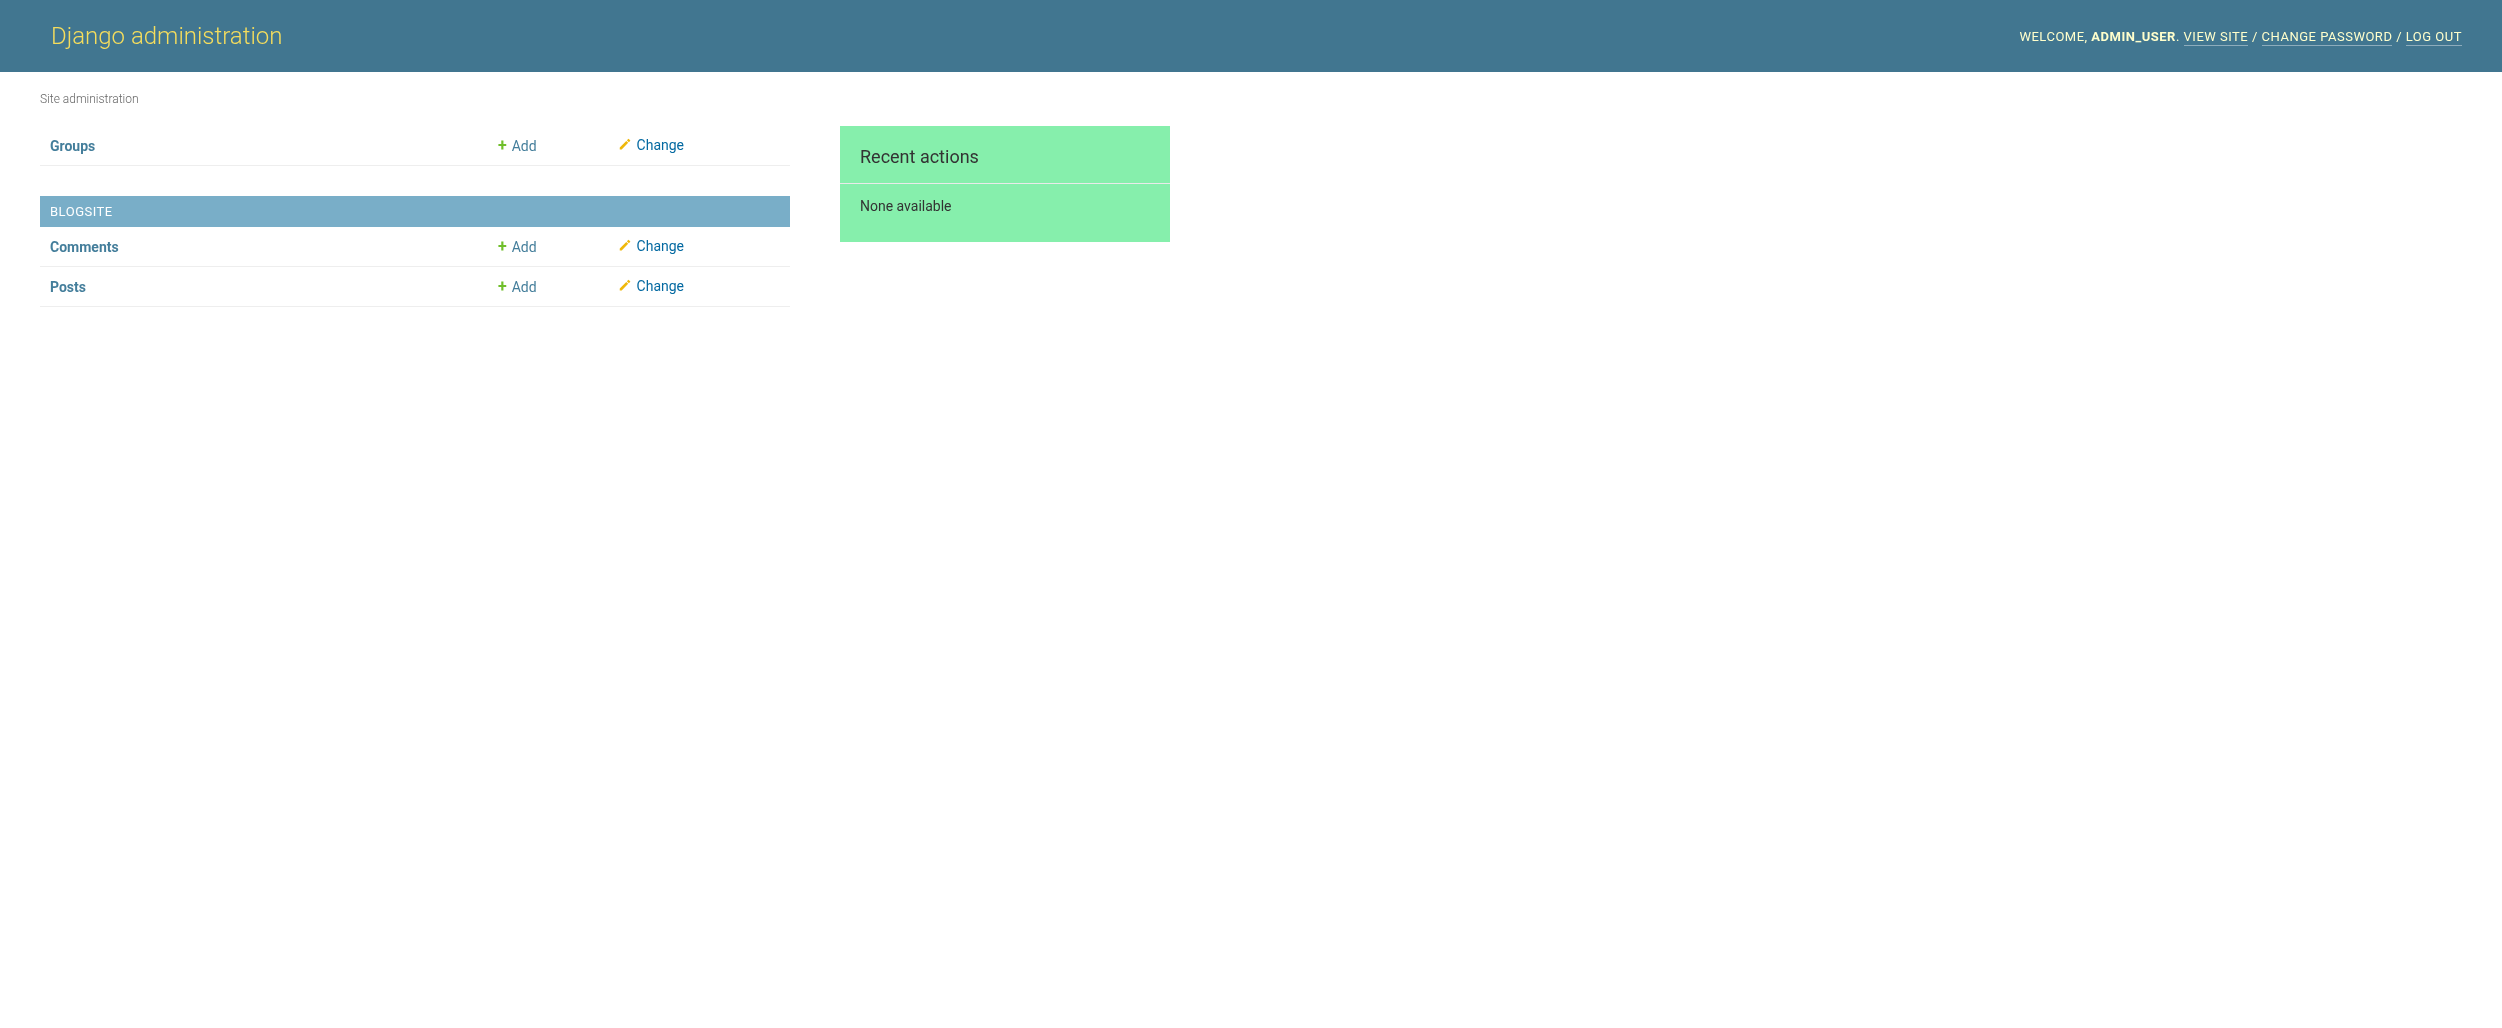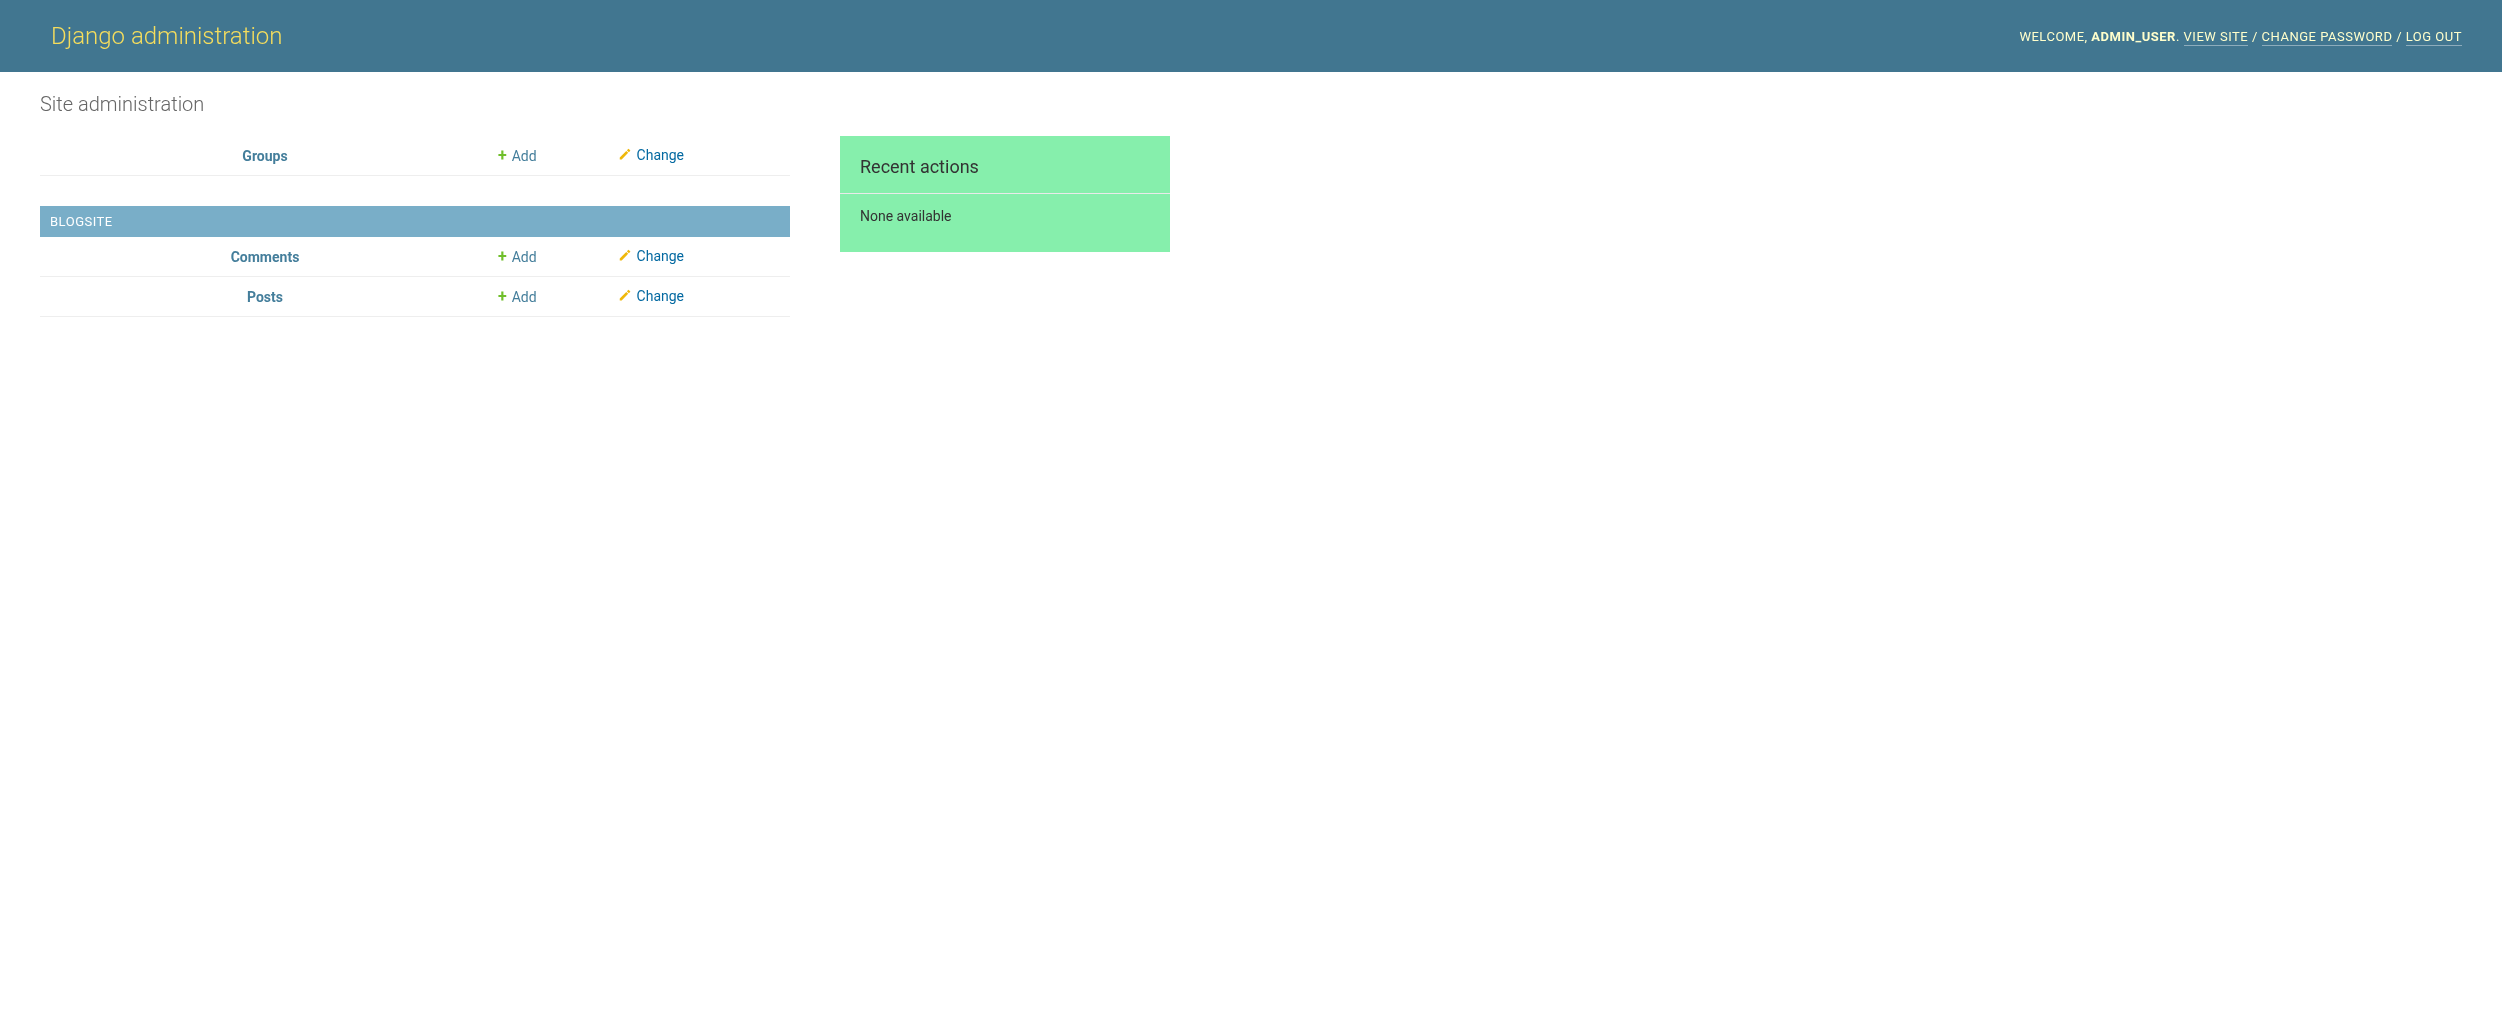--- a/index.html
+++ b/index.html
@@ -45,21 +45,21 @@
       color: #ffc;
       text-decoration: none;
       border-bottom: 1px solid rgba(255,255,255,0.4);
       padding-bottom: 1px;
       margin-top: 19px;
     }
     #content {
       padding: 20px 40px;
     }
     #content h1 {
-      font-size: 20px;
+      font-size: 12px;
       font-weight: 300;
       color: #666;
       margin: 0 0 20px 0;
     }
     #content-main {
       float: left;
       width: 100%;
       max-width: 750px;
     }
     #content-related {
@@ -82,21 +82,21 @@
       letter-spacing: 0.5px;
     }
     .module table {
       width: 100%;
       border-collapse: collapse;
     }
     .module tbody tr {
       border-bottom: 1px solid #eee;
     }
     .module tbody th {
-      text-align: center;
+      text-align: left;
       padding: 10px;
       font-weight: 400;
       width: 60%;
     }
     .module tbody th a {
       color: #447e9b;
       font-weight: bold;
       text-decoration: none;
       font-size: 14px;
     }

